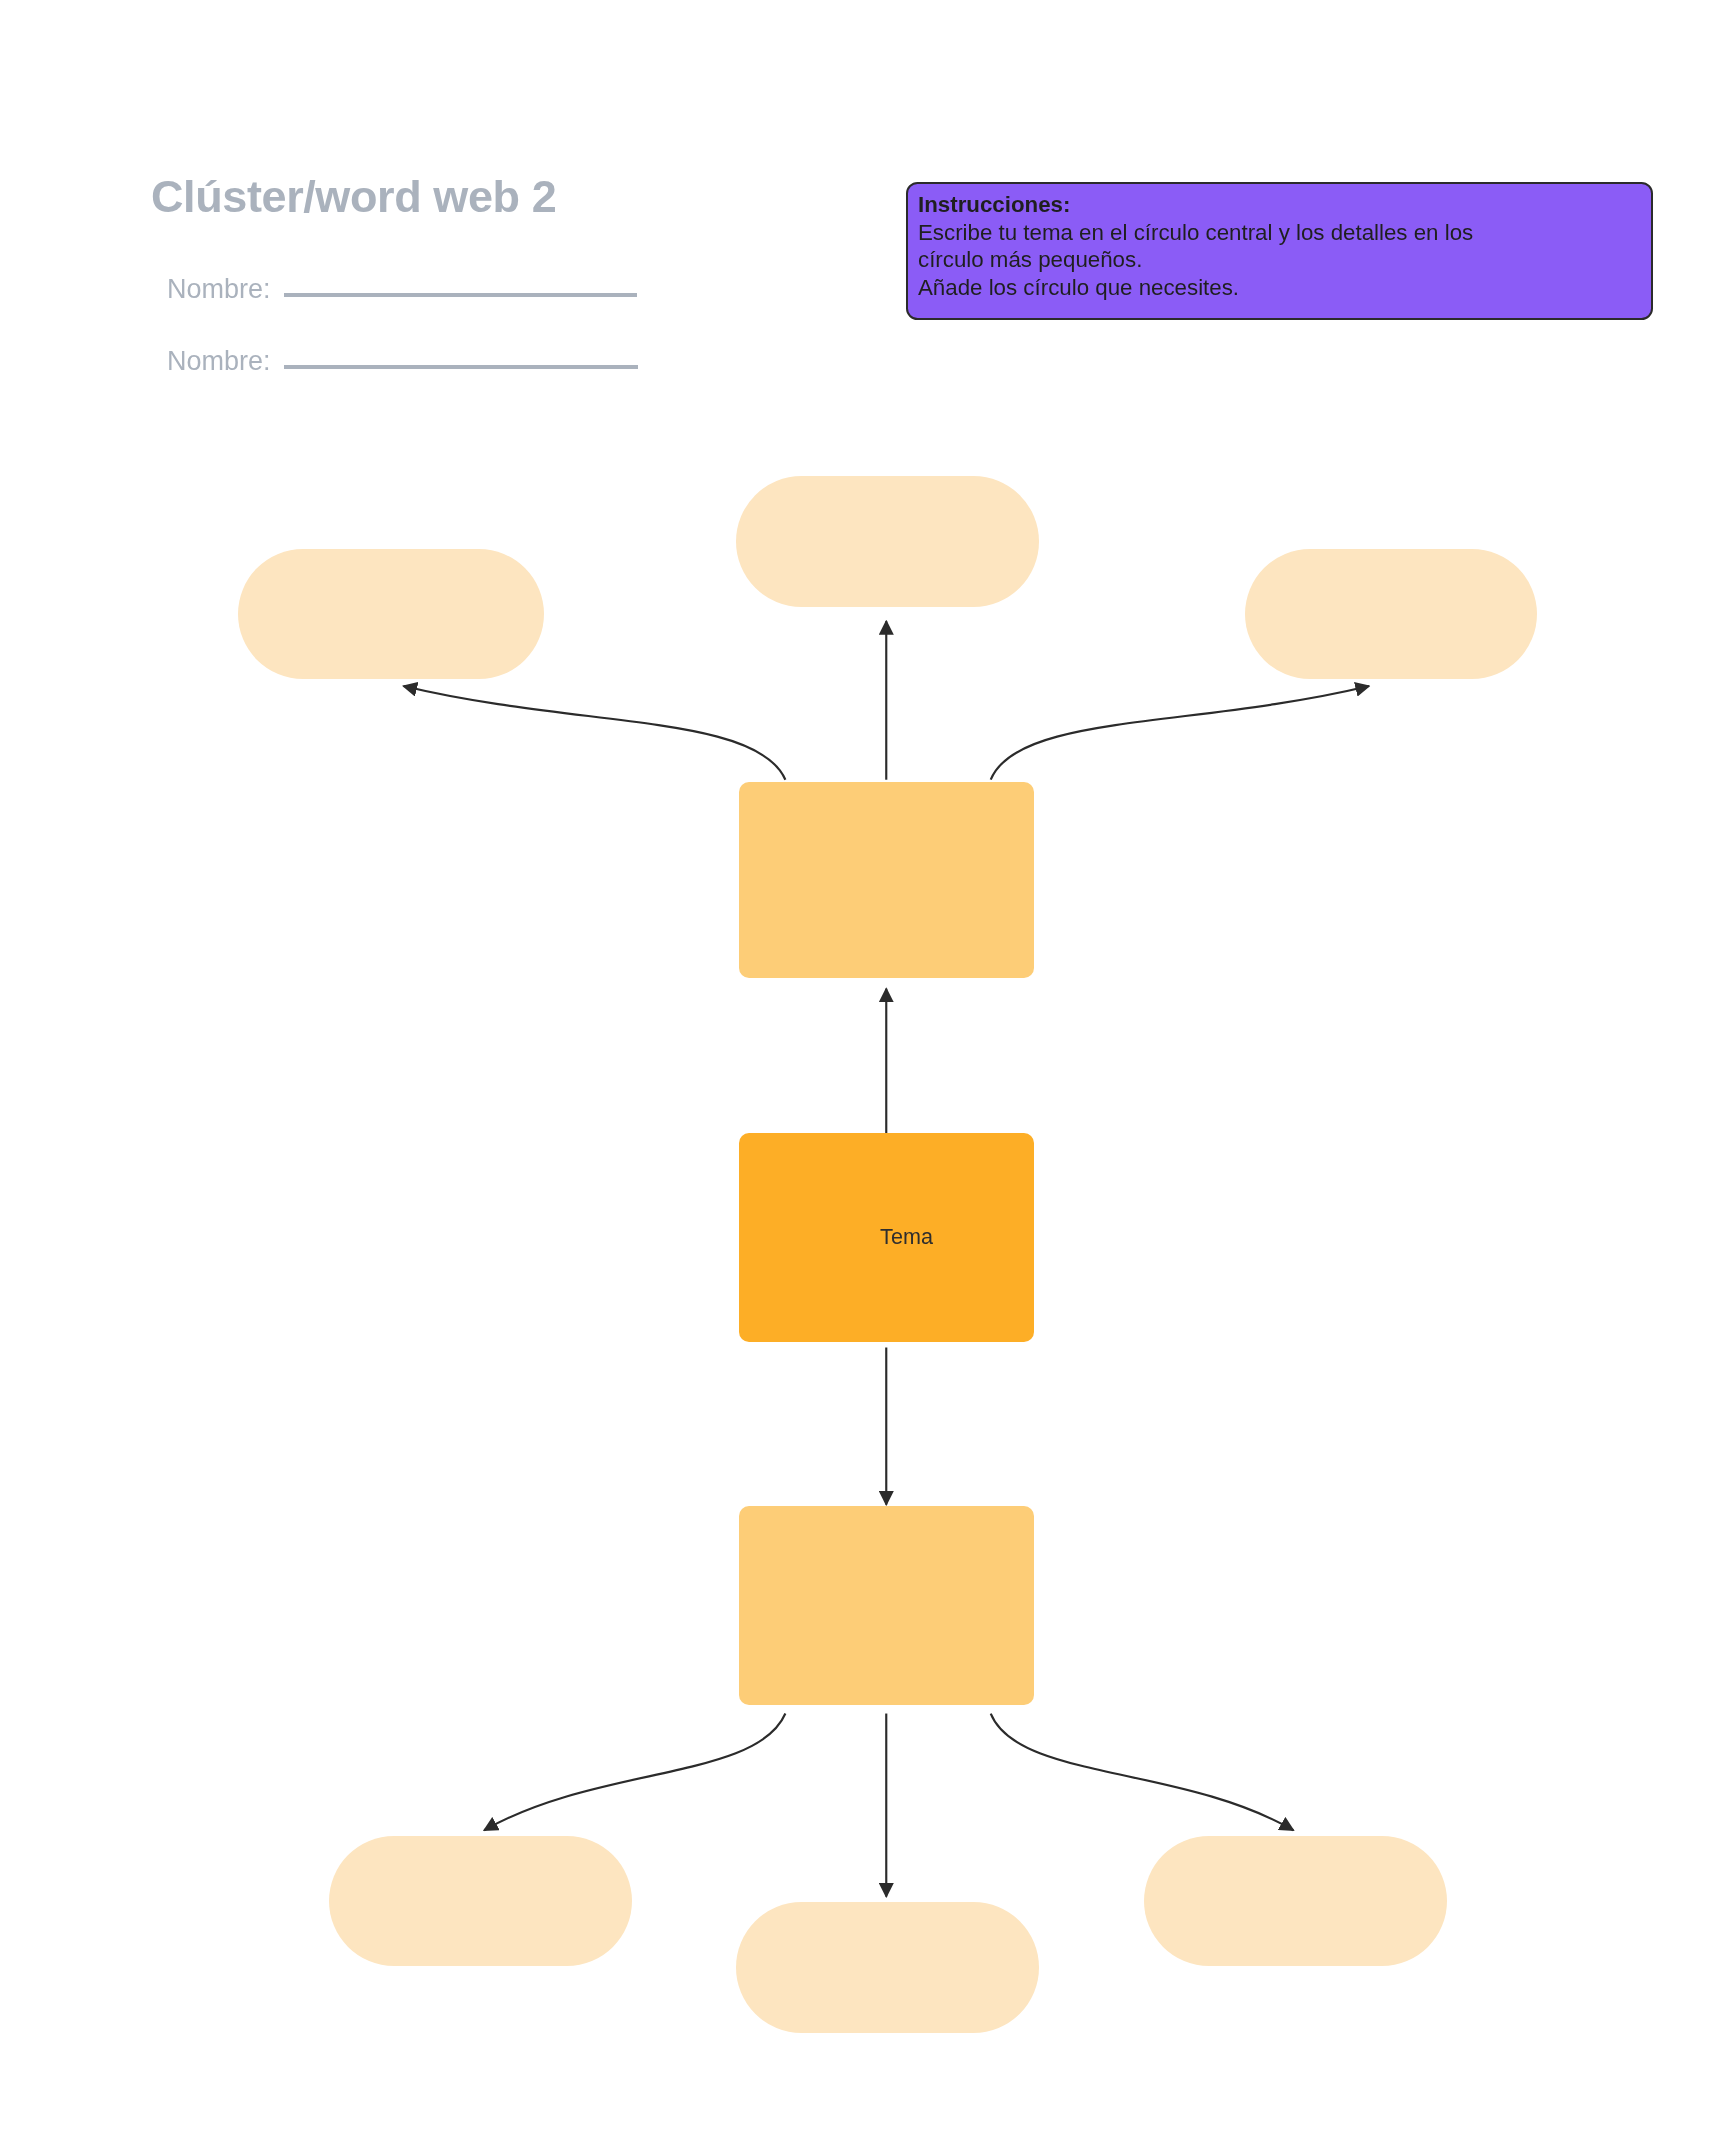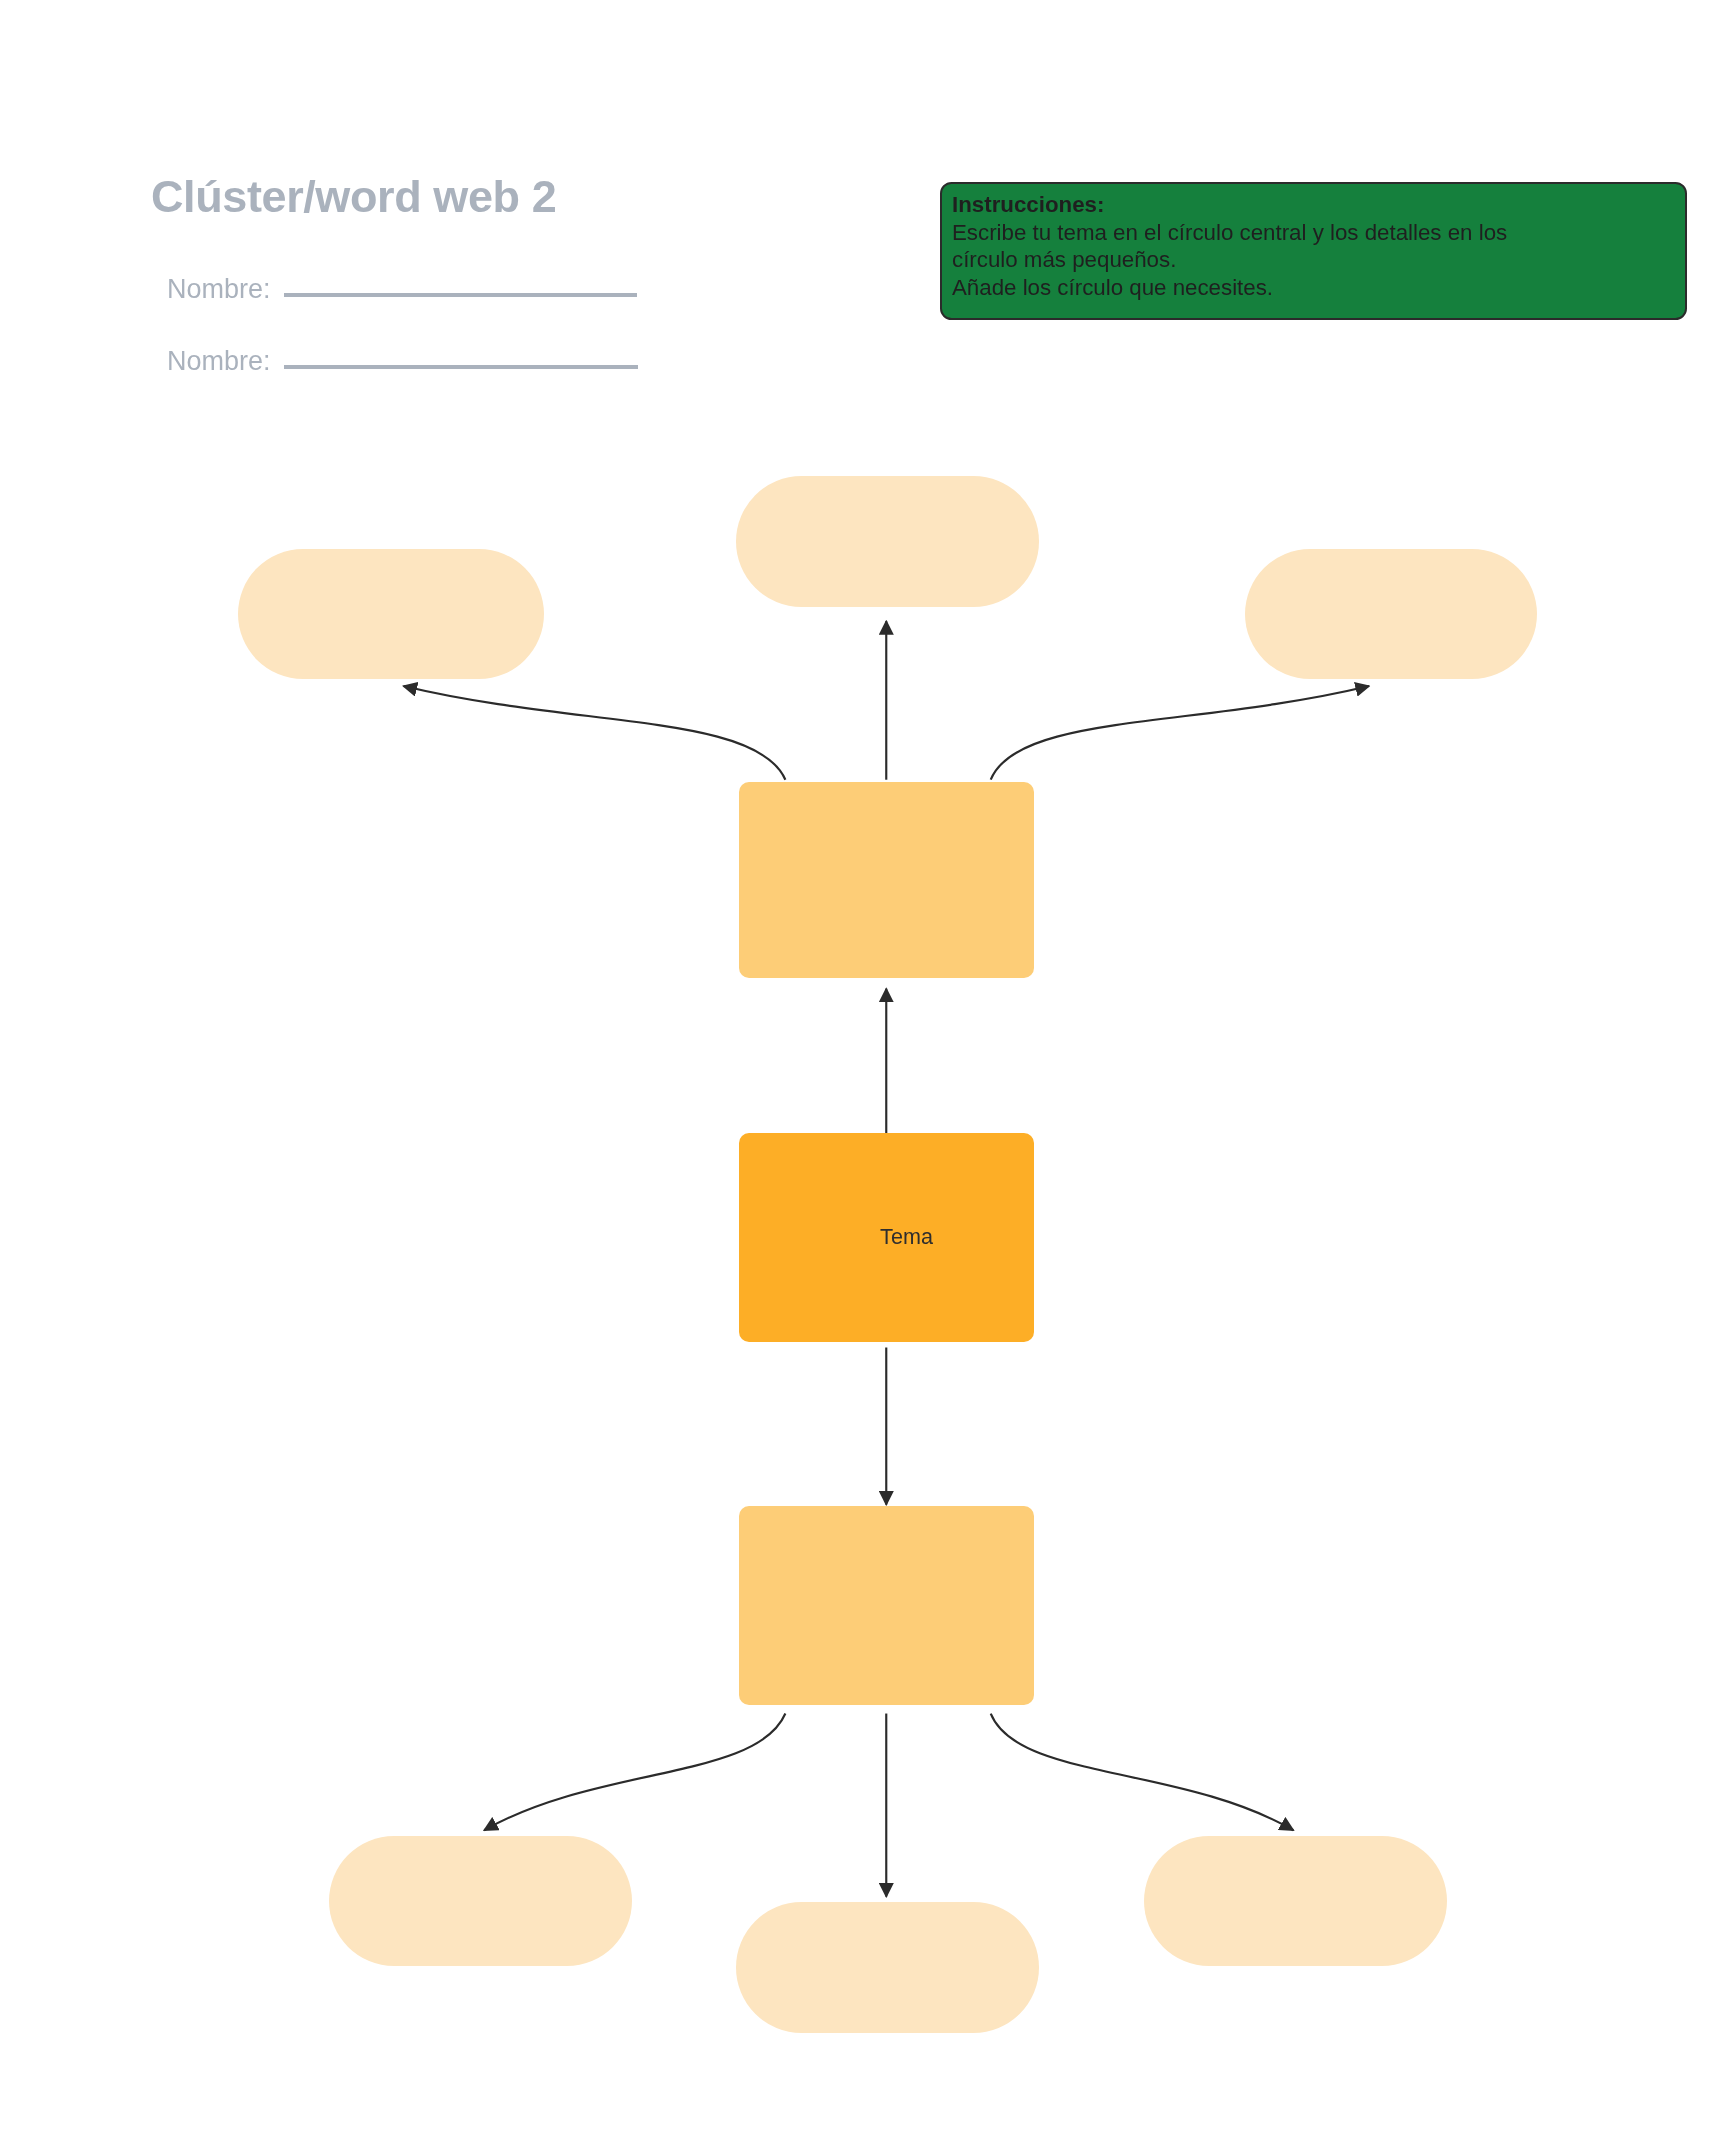--- a/index.html
+++ b/index.html
@@ -56,28 +56,28 @@
     margin-left: 13px;
     position: relative;
     top: -1.4px;
   }
   #line-nombre { width: 353px; }
   #line-fecha  { width: 354px; }
 
   
   #instructions-box {
     position: absolute;
-    left: 940px;
+    left: 906px;
     top: 146px;
     width: 747px;
     height: 138px;
     border: 2.2px solid #2b2b2b;
     border-radius: 11.5px;
     box-sizing: border-box;
-    background: #15803d;
+    background: #8b5cf6;
     padding: 7.2px 10px 0 10px;
   }
   #instructions-heading {
     font-size: 22.3px;
     font-weight: bold;
     color: #1f1f1f;
     text-align: left;
     line-height: 1.24;
   }
   .instructions-line {

